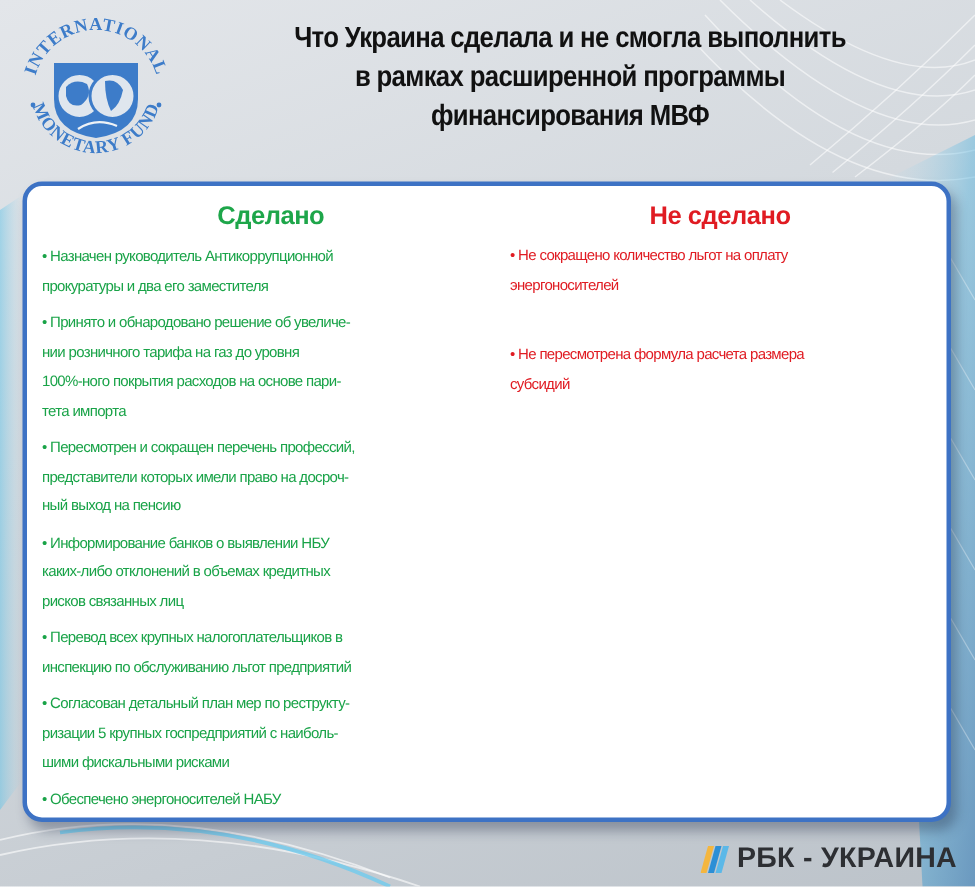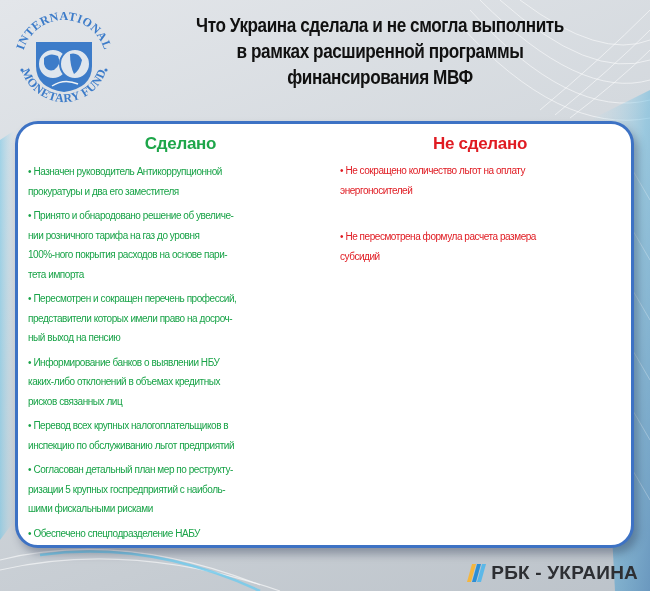--- a/index.html
+++ b/index.html
@@ -13,21 +13,21 @@
   .title {
     position: absolute; left: 160px; top: 12px; width: 440px; z-index: 1;
     text-align: center; color: #111;
     font-family: "Liberation Sans Narrow", "Liberation Sans", sans-serif;
     font-weight: bold; font-size: 19.5px; line-height: 26px; letter-spacing: -0.5px;
     transform: scaleX(0.88); transform-origin: center top;
   }
   .title div { white-space: nowrap; }
   .card {
     position: absolute; left: 15px; top: 121px; width: 613px; height: 421px;
-    background: #ffffff; border: 3px solid #3d72c4; border-radius: 23px;
+    background: #ffffff; border: 3px solid #3d72c4; border-radius: 13px;
     box-shadow: 4px 6px 8px rgba(30,40,70,0.35); z-index: 2;
   }
   .col { position: absolute; top: 0; }
   .col-done { left: 10px; width: 305px; }
   .col-notdone { left: 322px; width: 280px; }
   .col-head {
     font-weight: bold; font-size: 17px; text-align: center; margin-top: 10px; height: 22px;
     letter-spacing: -0.3px;
   }
   .col-done .col-head { color: #1ea64a; }
@@ -136,21 +136,21 @@
 представители которых имели право на досроч-
 ный выход на пенсию</li>
       <li class="item">• Информирование банков о выявлении НБУ
 каких-либо отклонений в объемах кредитных
 рисков связанных лиц</li>
       <li class="item">• Перевод всех крупных налогоплательщиков в
 инспекцию по обслуживанию льгот предприятий</li>
       <li class="item">• Согласован детальный план мер по реструкту-
 ризации 5 крупных госпредприятий с наиболь-
 шими фискальными рисками</li>
-      <li class="item">• Обеспечено спецподразделение НАБУ</li>
+      <li class="item">• Обеспечено энергоносителей НАБУ</li>
     </ul>
   </div>
   <div class="col col-notdone">
     <div class="col-head">Не сделано</div>
     <ul class="items">
       <li class="item">• Не сокращено количество льгот на оплату
 энергоносителей</li>
       <li class="item">• Не пересмотрена формула расчета размера
 субсидий</li>
     </ul>

